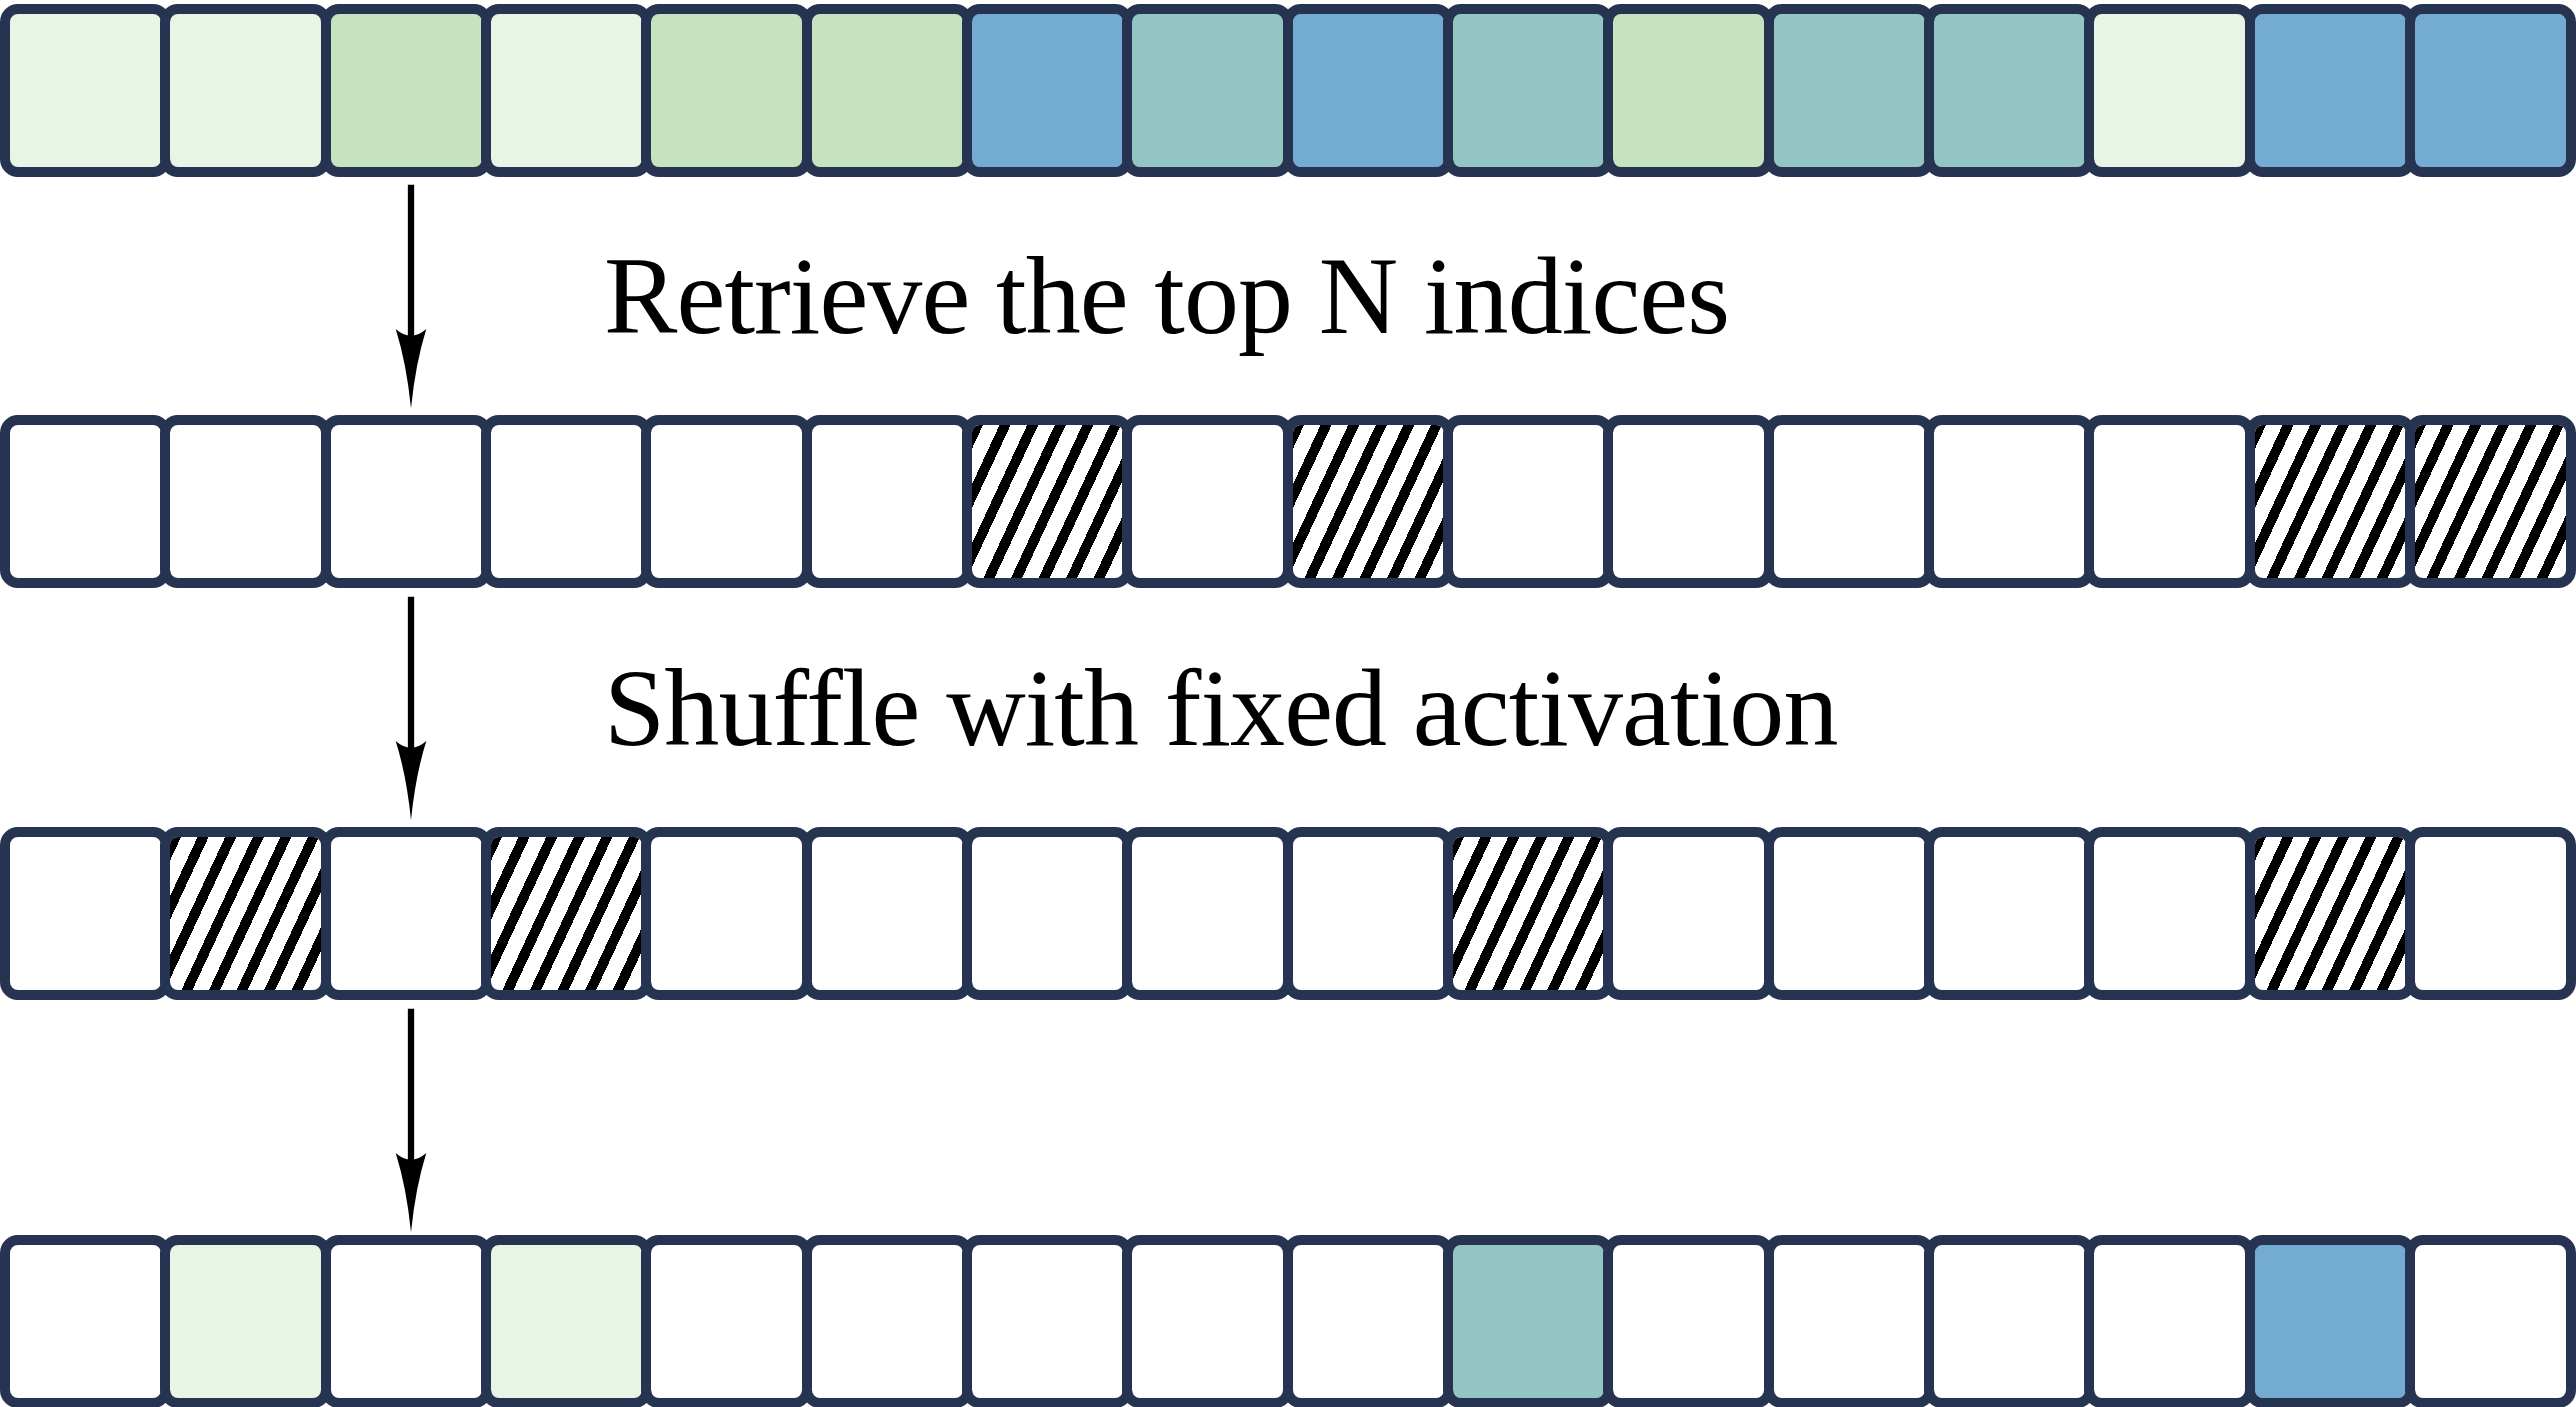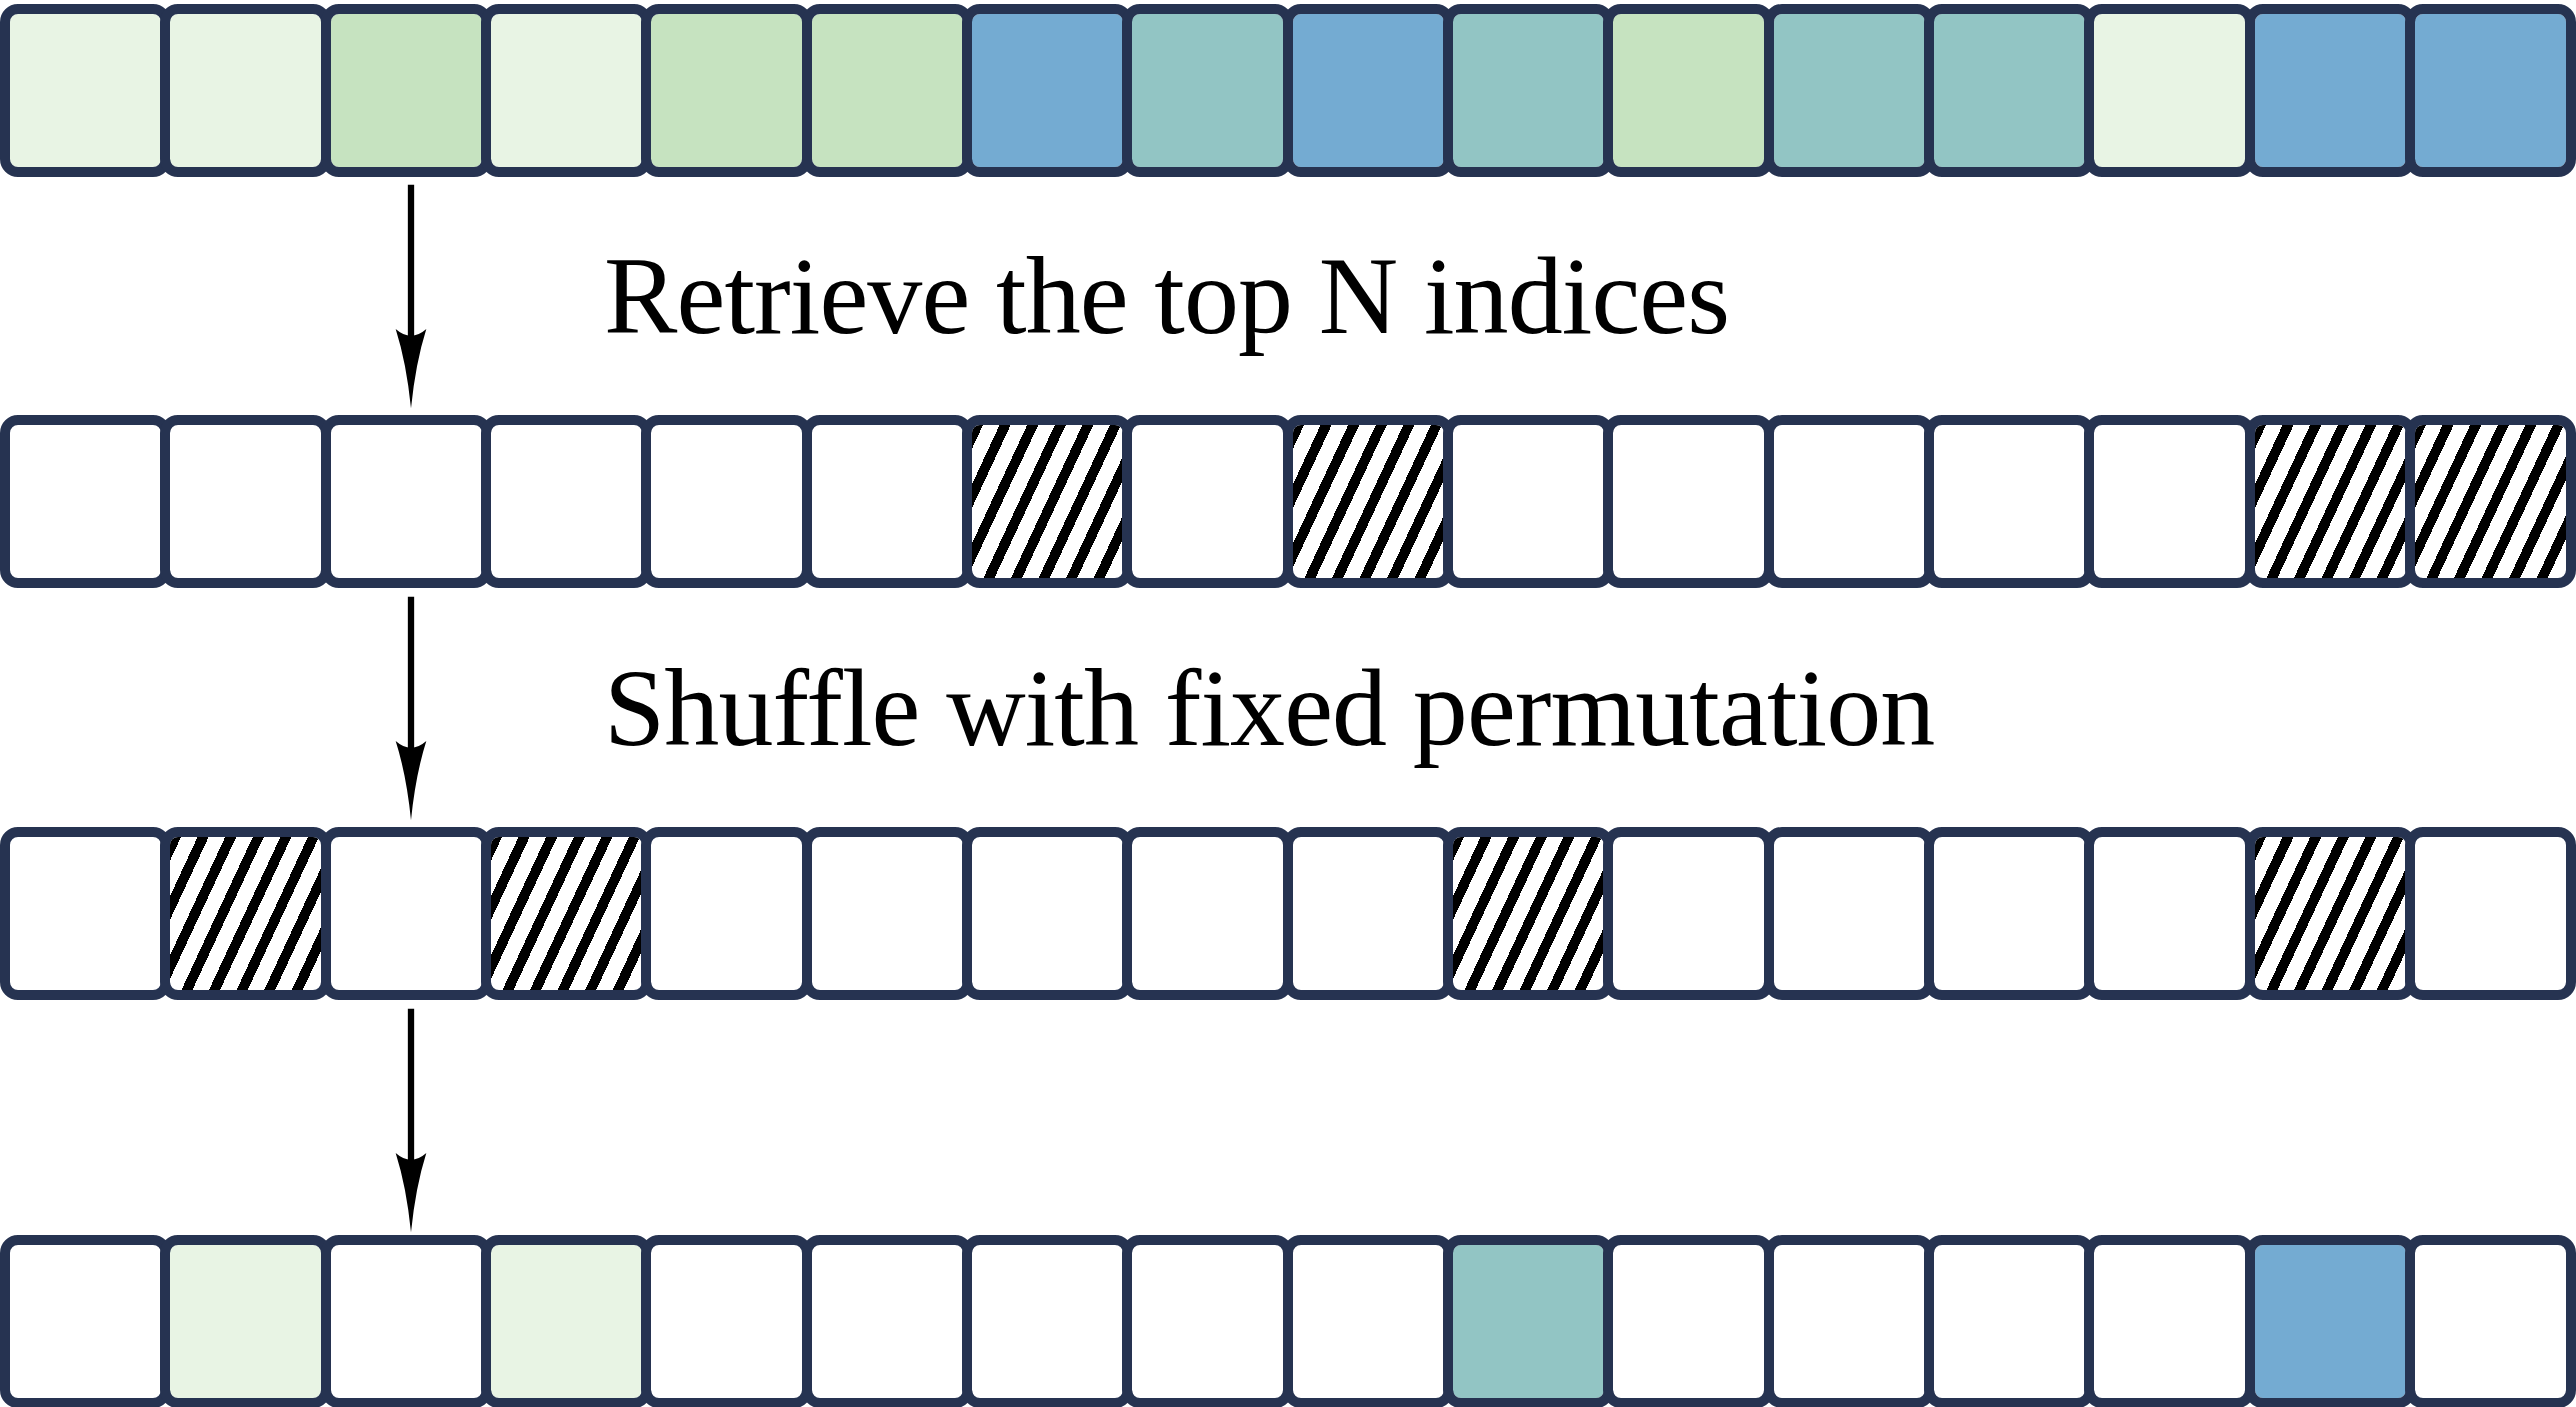--- a/index.html
+++ b/index.html
@@ -129,21 +129,21 @@
       <div class="cell fill-white"></div>
       <div class="cell hatch"></div>
       <div class="cell hatch"></div>
     </div>
 
   <div class="connector conn-2">
     <svg class="arrow" width="40" height="227" viewBox="0 0 44 252">
       <line x1="22" y1="2" x2="22" y2="215" stroke="#000000" stroke-width="7"></line>
       <path d="M22 250 Q17 200 5 162 Q22 177 39 162 Q27 200 22 250 Z" fill="#000000"></path>
     </svg>
-    <div class="step-label">Shuffle with fixed permutation</div>
+    <div class="step-label">Shuffle with fixed activation</div>
   </div>
 
   <div class="row row-3">
       <div class="cell fill-white"></div>
       <div class="cell hatch"></div>
       <div class="cell fill-white"></div>
       <div class="cell hatch"></div>
       <div class="cell fill-white"></div>
       <div class="cell fill-white"></div>
       <div class="cell fill-white"></div>

